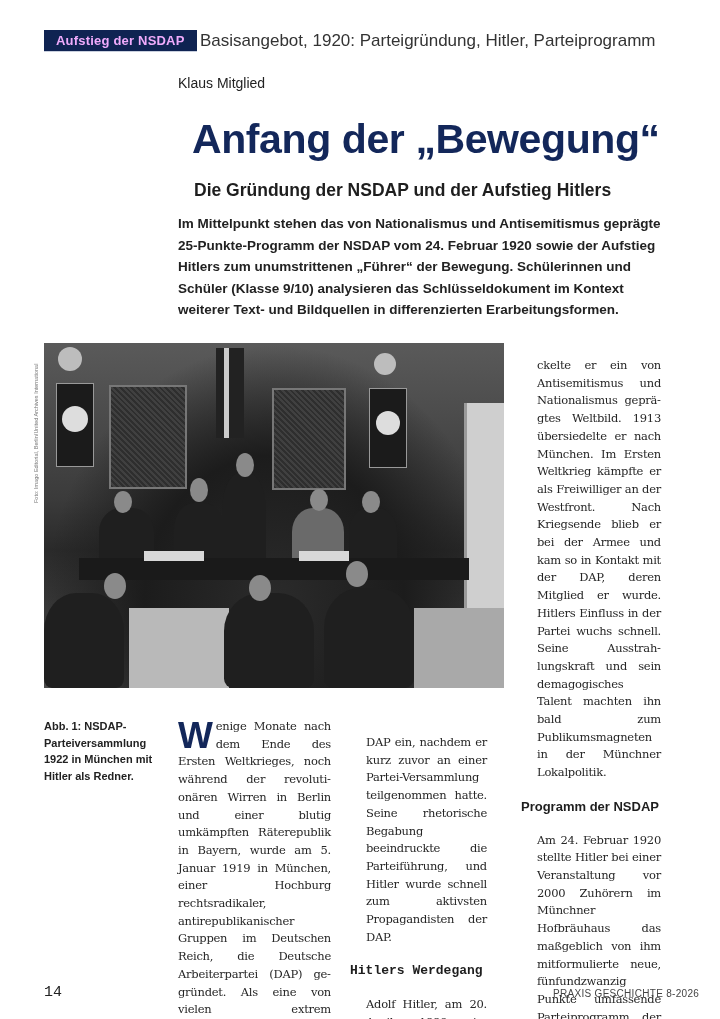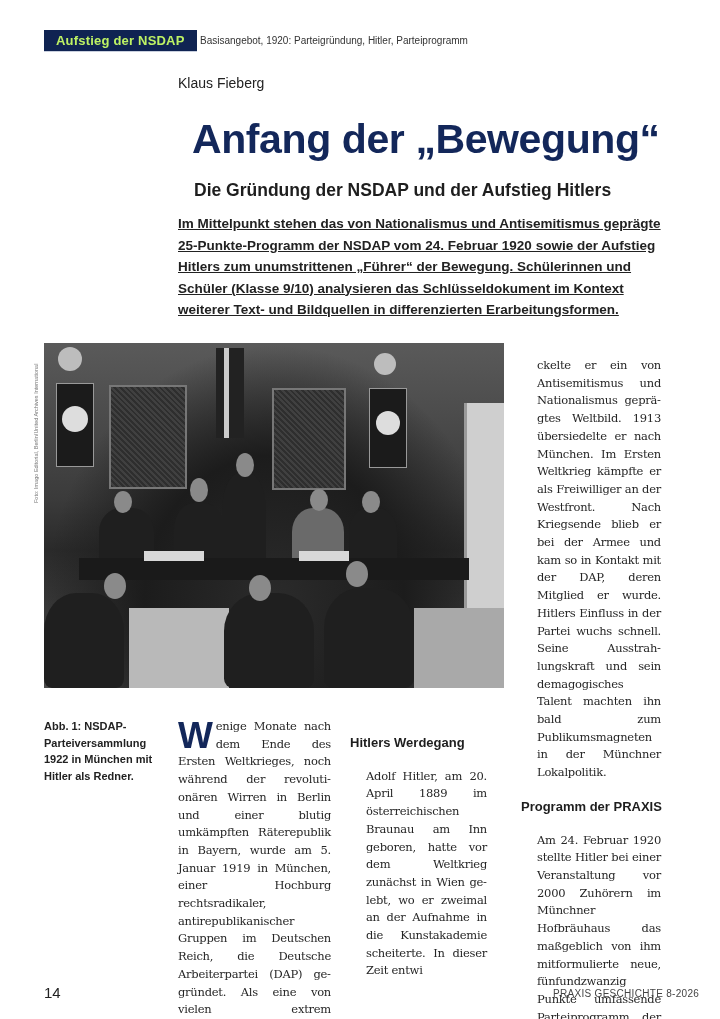--- a/index.html
+++ b/index.html
@@ -4,40 +4,40 @@
   <style>
     html, body { margin: 0; padding: 0; }
     body {
       width: 720px; height: 1019px; background: #ffffff; position: relative; overflow: hidden;
       font-family: "DejaVu Serif", serif; color: #222;
     }
     .abs { position: absolute; }
 
     
     #topic-tag {
-      left: 44px; top: 30px; height: 21px; padding: 0 12px; background: #0f2352; color: #bef264;
+      left: 44px; top: 30px; height: 21px; padding: 0 12px; background: #0f2352; color: #f0abfc;
       font-size: 13px; font-weight: bold; line-height: 21px; letter-spacing: 0.2px;
       font-family: "Liberation Sans", sans-serif; border-bottom: 1px solid #c9d0de;
     }
     #topic-sub {
-      left: 200px; top: 30px; line-height: 21px; font-size: 10px; color: #333;
+      left: 200px; top: 30px; line-height: 21px; font-size: 17px; color: #333;
       font-family: "Liberation Sans", sans-serif;
     }
     #author { left: 178px; top: 75px; font-size: 14px; color: #222; font-family: "Liberation Sans", sans-serif; }
     #title {
       left: 176px; top: 100px; font-size: 41px; font-weight: bold; color: #13275a;
       font-family: "Liberation Sans", sans-serif; letter-spacing: -0.4px; white-space: nowrap;
     }
     #subtitle {
       left: 178px; top: 164px; font-size: 17.5px; font-weight: bold; color: #1e1e1e;
       font-family: "Liberation Sans", sans-serif; white-space: nowrap;
     }
     #lead {
       left: 178px; top: 213px; width: 500px; font-size: 13.5px; line-height: 21.5px; font-weight: bold;
-      color: #222; font-family: "Liberation Sans", sans-serif; text-decoration: underline;
+      color: #222; font-family: "Liberation Sans", sans-serif;
     }
 
     
     #photo {
       left: 44px; top: 343px; width: 460px; height: 345px;
       background:
         radial-gradient(ellipse at 50% 75%, #2b2b2b 0%, #1c1c1c 40%, transparent 70%),
         linear-gradient(180deg, #5a5a5a 0%, #3b3b3b 45%, #2a2a2a 60%, #4a4a4a 100%);
       overflow: hidden;
     }
@@ -74,30 +74,30 @@
       float: left; font-family: "Liberation Sans", sans-serif; font-weight: bold; color: #13275a;
       font-size: 37px; line-height: 30px; margin: 3px 3px 0 0; height: 31px;
     }
     .subhead {
       font-family: "Liberation Sans", sans-serif; font-weight: bold; font-size: 13px; color: #1e1e1e;
       text-align: left; letter-spacing: 0;
     }
     .p { margin: 16px; }
 
     
-    #page-number { left: 44px; top: 984px; font-size: 15px; color: #222; font-family: Liberation Sans, sans-serif; }
+    #page-number { left: 44px; top: 984px; font-size: 15px; color: #222; font-family: Liberation Mono, monospace; }
     #journal { left: 553px; top: 988px; font-size: 10px; color: #444; letter-spacing: 0.3px; font-family: "Liberation Sans", sans-serif; }
   </style>
 </head>
 <body>
 
 <div id="topic-tag" class="abs">Aufstieg der NSDAP</div>
 <div id="topic-sub" class="abs">Basisangebot, 1920: Parteigründung, Hitler, Parteiprogramm</div>
 
-<div id="author" class="abs">Klaus Fieberg</div>
+<div id="author" class="abs">Klaus Mitglied</div>
 <h1 id="title" class="abs" style="margin:16px">Anfang der „Bewegung“</h1>
 <h2 id="subtitle" class="abs" style="margin:16px">Die Gründung der NSDAP und der Aufstieg Hitlers</h2>
 <p id="lead" class="abs" style="margin:0">Im Mittelpunkt stehen das von Nationalismus und Antisemitismus geprägte 25-Punkte-Programm der NSDAP vom 24. Februar 1920 sowie der Aufstieg Hitlers zum unumstrittenen „Führer“ der Bewegung. Schülerinnen und Schüler (Klasse 9/10) analysieren das Schlüsseldokument im Kontext weiterer Text- und Bildquellen in differenzierten Erarbeitungsformen.</p>
 
 <div id="photo-credit" class="abs">Foto: Imago Editorial, Berlin/United Archives International</div>
 
 <div id="photo" class="abs" title="Schwarzweißfoto: NSDAP-Parteiversammlung mit Rednerpult, Fahnen und Standarten mit Aufschrift NSDAP">
 
   <div class="ph-frame" style="left:65px;top:42px;width:74px;height:100px;"></div>
   <div class="ph-frame" style="left:228px;top:45px;width:70px;height:98px;"></div>
@@ -138,24 +138,25 @@
 </div>
 
 <div id="caption" class="abs">Abb. 1: NSDAP-Parteiversammlung 1922 in München mit Hitler als Redner.</div>
 
 <div id="col1" class="col">
   <span class="dropcap">W</span>
   <span>enige Monate nach dem Ende des Ersten Weltkrie­ges, noch während der revoluti­onären Wirren in Berlin und einer blutig umkämpften Räte­republik in Bayern, wurde am 5. Januar 1919 in München, ei­ner Hochburg rechtsradikaler, antirepublikanischer Gruppen im Deutschen Reich, die Deut­sche Arbeiterpartei (DAP) ge­gründet. Als eine von vielen ex­trem nationalistischen und antisemitischen Splitterparteien war die DAP zunächst politisch völlig unbedeutend. Im Septem­ber 1919 trat Adolf Hitler in die</span>
 </div>
 
 <div id="col2" class="col">
-  <div class="subhead" style="margin-top:16px;margin-bottom:9px;">Hitlers Werdegang</div>
+  <p class="p">DAP ein, nachdem er kurz zuvor an einer Partei-Versammlung teilgenommen hatte. Seine rhe­torische Begabung beeindruckte die Parteiführung, und Hitler wurde schnell zum aktivsten Propagandisten der DAP.</p>
+  <div class="subhead" style="margin-top:16px;margin-bottom:9px;font-family:Liberation Mono, monospace;">Hitlers Werdegang</div>
   <p class="p">Adolf Hitler, am 20. April 1889 im österreichischen Braunau am Inn geboren, hatte vor dem Weltkrieg zunächst in Wien ge­lebt, wo er zweimal an der Auf­nahme in die Kunstakademie scheiterte. In dieser Zeit entwi­</p>
 </div>
 
 <div id="col3" class="col">
   <p class="p">ckelte er ein von Antisemitis­mus und Nationalismus geprä­gtes Weltbild. 1913 übersiedelte er nach München. Im Ersten Weltkrieg kämpfte er als Frei­williger an der Westfront. Nach Kriegsende blieb er bei der Ar­mee und kam so in Kontakt mit der DAP, deren Mitglied er wur­de. Hitlers Einfluss in der Partei wuchs schnell. Seine Ausstrah­lungskraft und sein demagogi­sches Talent machten ihn bald zum Publikumsmagneten in der Münchner Lokalpolitik.</p>
-  <div class="subhead" style="margin-top:14px;margin-bottom:10px;">Programm der PRAXIS</div>
+  <div class="subhead" style="margin-top:14px;margin-bottom:10px;">Programm der NSDAP</div>
   <p class="p">Am 24. Februar 1920 stellte Hit­ler bei einer Veranstaltung vor 2000 Zuhörern im Münchner Hofbräuhaus das maßgeblich von ihm mitformulierte neue, fünfundzwanzig Punkte umfas­sende Parteiprogramm der DAP vor, die gleichzeitig in National­sozialistische Deutsche Arbei­terpartei (NSDAP) umbenannt wurde. Es handelte sich um ei­nen „Querschnitt durch das da­mals in völkisch-antisemiti­schen Kreisen kursierende Ideengemenge“ (Volker Ullrich) und forderte etwa den Zusam­menschluss aller Deutschen in einem Großdeutschen Reich, die Aufhebung des Versailler Vertrags, die Rückgabe der Ko­lonien an Deutschland, die Schaffung eines autoritären Führerstaates und den Aus­schluss von Juden von der deut­schen Staatsbürgerschaft.</p>
 </div>
 
 <div id="page-number" class="abs">14</div>
 <div id="journal" class="abs">PRAXIS GESCHICHTE 8-2026</div>
 
 </body></html>

